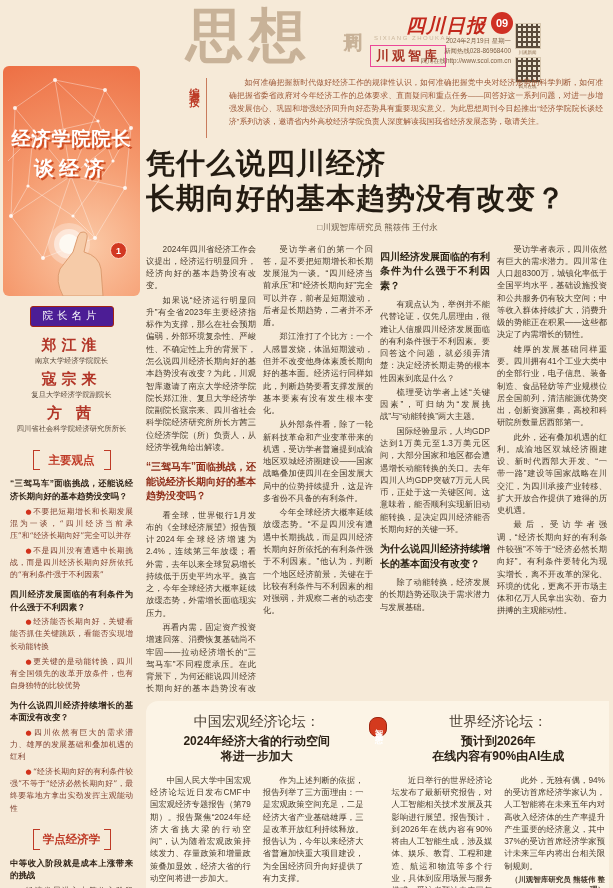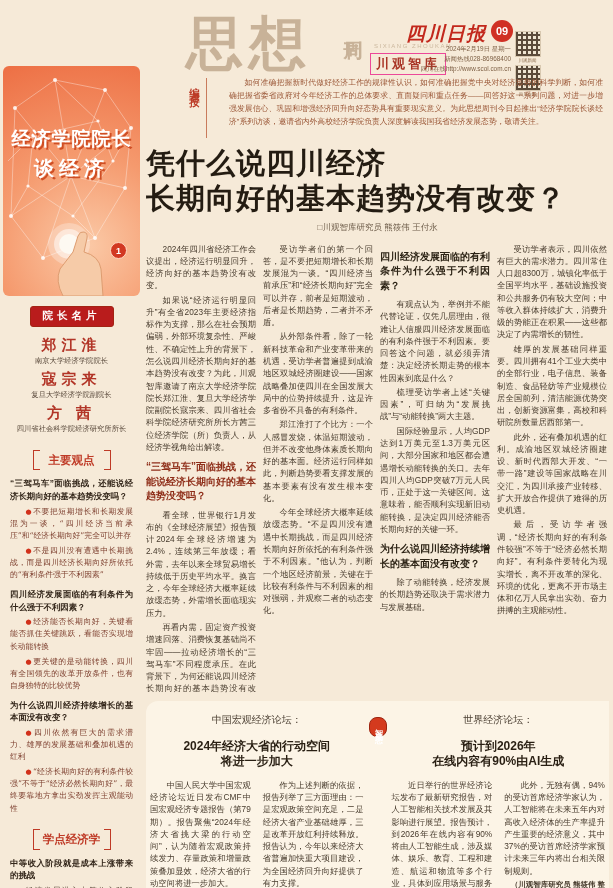--- a/index.html
+++ b/index.html
@@ -1,19 +1,19 @@
 <!DOCTYPE html>
 <html><head>
 <meta charset="utf-8">
 <style>
   html,body{margin:0;padding:0;}
   body{width:613px;height:888px;position:relative;overflow:hidden;
        background:#f6ead8;font-family:"Liberation Sans",sans-serif;color:#473b2d;}
   
-  .banner{position:absolute;top:16px;left:0;width:542px;height:70px;}
+  .banner{position:absolute;top:8px;left:0;width:542px;height:70px;}
   .mast-title{position:absolute;left:186px;top:-10px;font-family:"DejaVu Serif",serif;
        font-weight:bold;font-size:57px;color:#c8b298;letter-spacing:6px;}
   .mast-sub{position:absolute;left:344px;top:10px;writing-mode:vertical-rl;text-orientation:upright;
        font-family:"DejaVu Serif",serif;font-weight:bold;font-size:19px;color:#c8b298;line-height:1;}
   .mast-latin{position:absolute;left:374px;top:27px;font-size:6px;color:#cbb89e;letter-spacing:1.5px;}
   .mast-brand{position:absolute;left:370px;top:37px;border:1px solid #ec4899;color:#a93526;
        font-weight:bold;font-size:13px;letter-spacing:3px;padding:1px 5px;font-family:"DejaVu Serif",serif;}
   .paper-name{position:absolute;right:56px;top:5px;color:#c2281c;font-size:19px;font-weight:bold;
        font-style:italic;font-family:"DejaVu Serif",serif;letter-spacing:1px;}
   .page-circle{position:absolute;right:29px;top:4px;width:22px;height:22px;border-radius:50%;
@@ -32,21 +32,21 @@
        background:radial-gradient(circle at 62% 78%, #fbc9a6 0%, #f59a6e 46%, #ed6f44 100%);}
   .poster svg.net{position:absolute;inset:0;}
   .poster-title{position:absolute;left:0;right:0;top:60px;text-align:center;color:#fff;
        font-weight:900;text-shadow:2px 2px 0 #cf4e24;}
   .pt1{font-size:19px;letter-spacing:1px;}
   .pt2{font-size:20px;letter-spacing:5px;margin-top:3px;}
   .issue-badge{position:absolute;right:13px;top:176px;width:15px;height:15px;border-radius:50%;
        background:#d23822;color:#fff;font-size:9px;font-weight:bold;display:flex;
        align-items:center;justify-content:center;border:1px solid #ffd9c4;}
   .dean-card{text-align:center;padding:9px 8px 2px;}
-  .card-badge{display:inline-block;background:#b91c1c;color:#fff;font-size:10.5px;font-weight:bold;
+  .card-badge{display:inline-block;background:#4c1d95;color:#fff;font-size:10.5px;font-weight:normal;
        letter-spacing:4px;padding:2.5px 12px;border-radius:3px;border:1px solid #a32313;margin-bottom:5px;}
   .dean-name{font-size:15px;font-weight:bold;color:#b23527;letter-spacing:5px;margin-top:4px;}
   .dean-title{font-size:7.3px;color:#58483a;font-family:"DejaVu Serif",serif;margin-top:1px;}
   .bracket-badge{position:relative;width:58px;margin:14px auto 5px;text-align:center;color:#bf3a26;
        font-weight:bold;font-size:11.5px;line-height:1.3;font-family:"DejaVu Serif",serif;padding:3px 10px;}
   .bracket-badge::before{content:"";position:absolute;left:0;top:0;bottom:0;width:6px;
        border:1.5px solid #bf3a26;border-right:none;}
   .bracket-badge::after{content:"";position:absolute;right:0;top:0;bottom:0;width:6px;
        border:1.5px solid #bf3a26;border-left:none;}
   .vq{font-size:8.4px;font-weight:bold;color:#33261a;margin:7px 10px 2px;line-height:1.5;text-align:justify;}
@@ -67,21 +67,21 @@
   .byline{text-align:center;font-size:8.5px;color:#6e5d4a;margin-bottom:9px;}
   .cols{display:flex;gap:7px;height:450px;overflow:hidden;margin-right:2px;}
   .col{flex:1;overflow:hidden;}
   .bp{font-size:8.3px;line-height:1.48;color:#473b2d;text-align:justify;text-indent:2em;margin:0 0 2px;}
   .bh1{font-size:10px;font-weight:bold;color:#8e2d18;line-height:1.45;margin:7px 0 5px;text-align:justify;}
   .bh2{font-size:10px;font-weight:bold;color:#2c2315;line-height:1.45;margin:7px 0 5px;text-align:justify;}
   
   .bottom-panel{position:relative;margin-top:8px;margin-right:0;background:#fcf4e6;
        border-radius:12px 0 0 0;padding:12px 4px 0 4px;display:flex;gap:28px;height:190px;overflow:hidden;}
   .b-art{flex:1;}
-  .kicker{text-align:center;font-size:10px;color:#4c4034;margin-bottom:12px;}
+  .kicker{text-align:center;font-size:14px;color:#4c4034;margin-bottom:3px;}
   .b-head{text-align:center;font-size:12px;font-weight:900;color:#291f13;line-height:1.3;margin-bottom:9px;}
   .b-cols{display:flex;gap:12px;}
   .b-col{flex:1;}
   .credit{text-align:right;font-size:7.5px;font-weight:bold;color:#473b2d;margin-top:3px;}
   .badge-vert{position:absolute;left:calc(50% - 9px);top:16px;background:#d43a1e;border:1px solid #9e2410;
        border-radius:8px;color:#fff;writing-mode:vertical-rl;text-orientation:upright;font-size:8px;
        letter-spacing:2px;padding:5px 2.5px;font-weight:bold;}
 </style>
 </head>
 <body>
@@ -201,22 +201,22 @@
   <div class="cols">
     <div class="col">
       <p class="bp">2024年四川省经济工作会议提出，经济运行明显回升，经济向好的基本趋势没有改变。</p>
       <p class="bp">如果说“经济运行明显回升”有全省2023年主要经济指标作为支撑，那么在社会预期偏弱，外部环境复杂性、严峻性、不确定性上升的背景下，怎么说四川经济长期向好的基本趋势没有改变？为此，川观智库邀请了南京大学经济学院院长郑江淮、复旦大学经济学院副院长寇宗来、四川省社会科学院经济研究所所长方茜三位经济学院（所）负责人，从经济学视角给出解读。</p>
       <p class="bh1">“三驾马车”面临挑战，还能说经济长期向好的基本趋势没变吗？</p>
       <p class="bp">看全球，世界银行1月发布的《全球经济展望》报告预计2024年全球经济增速为2.4%，连续第三年放缓；看外需，去年以来全球贸易增长持续低于历史平均水平。换言之，今年全球经济大概率延续放缓态势，外需增长面临现实压力。</p>
       <p class="bp">再看内需，固定资产投资增速回落、消费恢复基础尚不牢固——拉动经济增长的“三驾马车”不同程度承压。在此背景下，为何还能说四川经济长期向好的基本趋势没有改变？</p>
     </div>
     <div class="col">
       <p class="bp">受访学者们的第一个回答，是不要把短期增长和长期发展混为一谈。“四川经济当前承压”和“经济长期向好”完全可以并存，前者是短期波动，后者是长期趋势，二者并不矛盾。</p>
+      <p class="bp">郑江淮打了个比方：一个人感冒发烧，体温短期波动，但并不改变他身体素质长期向好的基本面。经济运行同样如此，判断趋势要看支撑发展的基本要素有没有发生根本变化。</p>
       <p class="bp">从外部条件看，除了一轮新科技革命和产业变革带来的机遇，受访学者普遍提到成渝地区双城经济圈建设——国家战略叠加使四川在全国发展大局中的位势持续提升，这是许多省份不具备的有利条件。</p>
-      <p class="bp">郑江淮打了个比方：一个人感冒发烧，体温短期波动，但并不改变他身体素质长期向好的基本面。经济运行同样如此，判断趋势要看支撑发展的基本要素有没有发生根本变化。</p>
       <p class="bp">今年全球经济大概率延续放缓态势。“不是四川没有遭遇中长期挑战，而是四川经济长期向好所依托的有利条件强于不利因素。”他认为，判断一个地区经济前景，关键在于比较有利条件与不利因素的相对强弱，并观察二者的动态变化。</p>
     </div>
     <div class="col">
       <p class="bh2">四川经济发展面临的有利条件为什么强于不利因素？</p>
       <p class="bp">有观点认为，举例并不能代替论证，仅凭几层理由，很难让人信服四川经济发展面临的有利条件强于不利因素。要回答这个问题，就必须弄清楚：决定经济长期走势的根本性因素到底是什么？</p>
       <p class="bp">梳理受访学者上述“关键因素”，可归纳为“发展挑战”与“动能转换”两大主题。</p>
       <p class="bp">国际经验显示，人均GDP达到1万美元至1.3万美元区间，大部分国家和地区都会遭遇增长动能转换的关口。去年四川人均GDP突破7万元人民币，正处于这一关键区间。这意味着，能否顺利实现新旧动能转换，是决定四川经济能否长期向好的关键一环。</p>
       <p class="bh2">为什么说四川经济持续增长的基本面没有改变？</p>
       <p class="bp">除了动能转换，经济发展的长期趋势还取决于需求潜力与发展基础。</p>
     </div>

